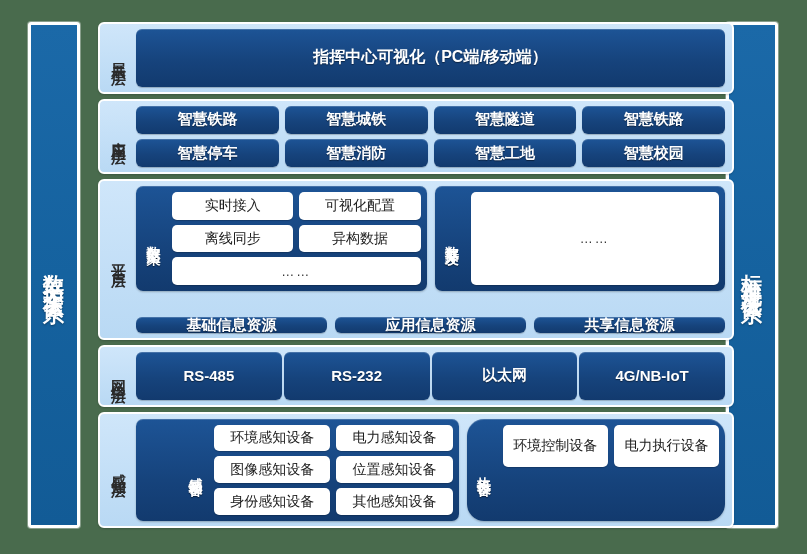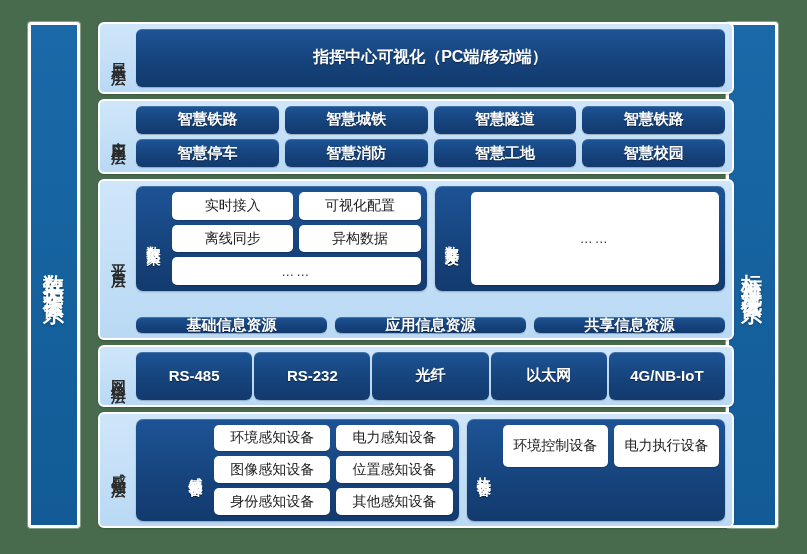--- a/index.html
+++ b/index.html
@@ -195,21 +195,21 @@
 
   
   .layer-perception { height: 117px; }
   .perc-groups {
     display: flex;
     gap: 8px;
     flex: 1 1 auto;
     min-height: 0;
   }
   .perc-groups .group-sense { flex: 1.09 1 0; padding-left: 48px; }
-  .perc-groups .group-act   { flex: 1 1 0; }
+  .perc-groups .group-act   { flex: 1 1 0; border-radius: 17px; }
 </style>
 </head>
 <body>
 
 <div class="canvas">
 
   <div class="pillar pillar-left">
     <span class="pillar-text">数据安全体系</span>
   </div>
 
@@ -286,21 +286,20 @@
 
       </div>
     </div>
 
     <div class="layer layer-network">
       <div class="layer-label">网络层</div>
       <div class="layer-body">
         <div class="net-row">
           <div class="chip">RS-485</div>
           <div class="chip">RS-232</div>
-          <div class="chip">光纤</div>
           <div class="chip">以太网</div>
           <div class="chip">4G/NB-IoT</div>
         </div>
       </div>
     </div>
 
     <div class="layer layer-perception">
       <div class="layer-label">感知层</div>
       <div class="layer-body">
         <div class="perc-groups">

